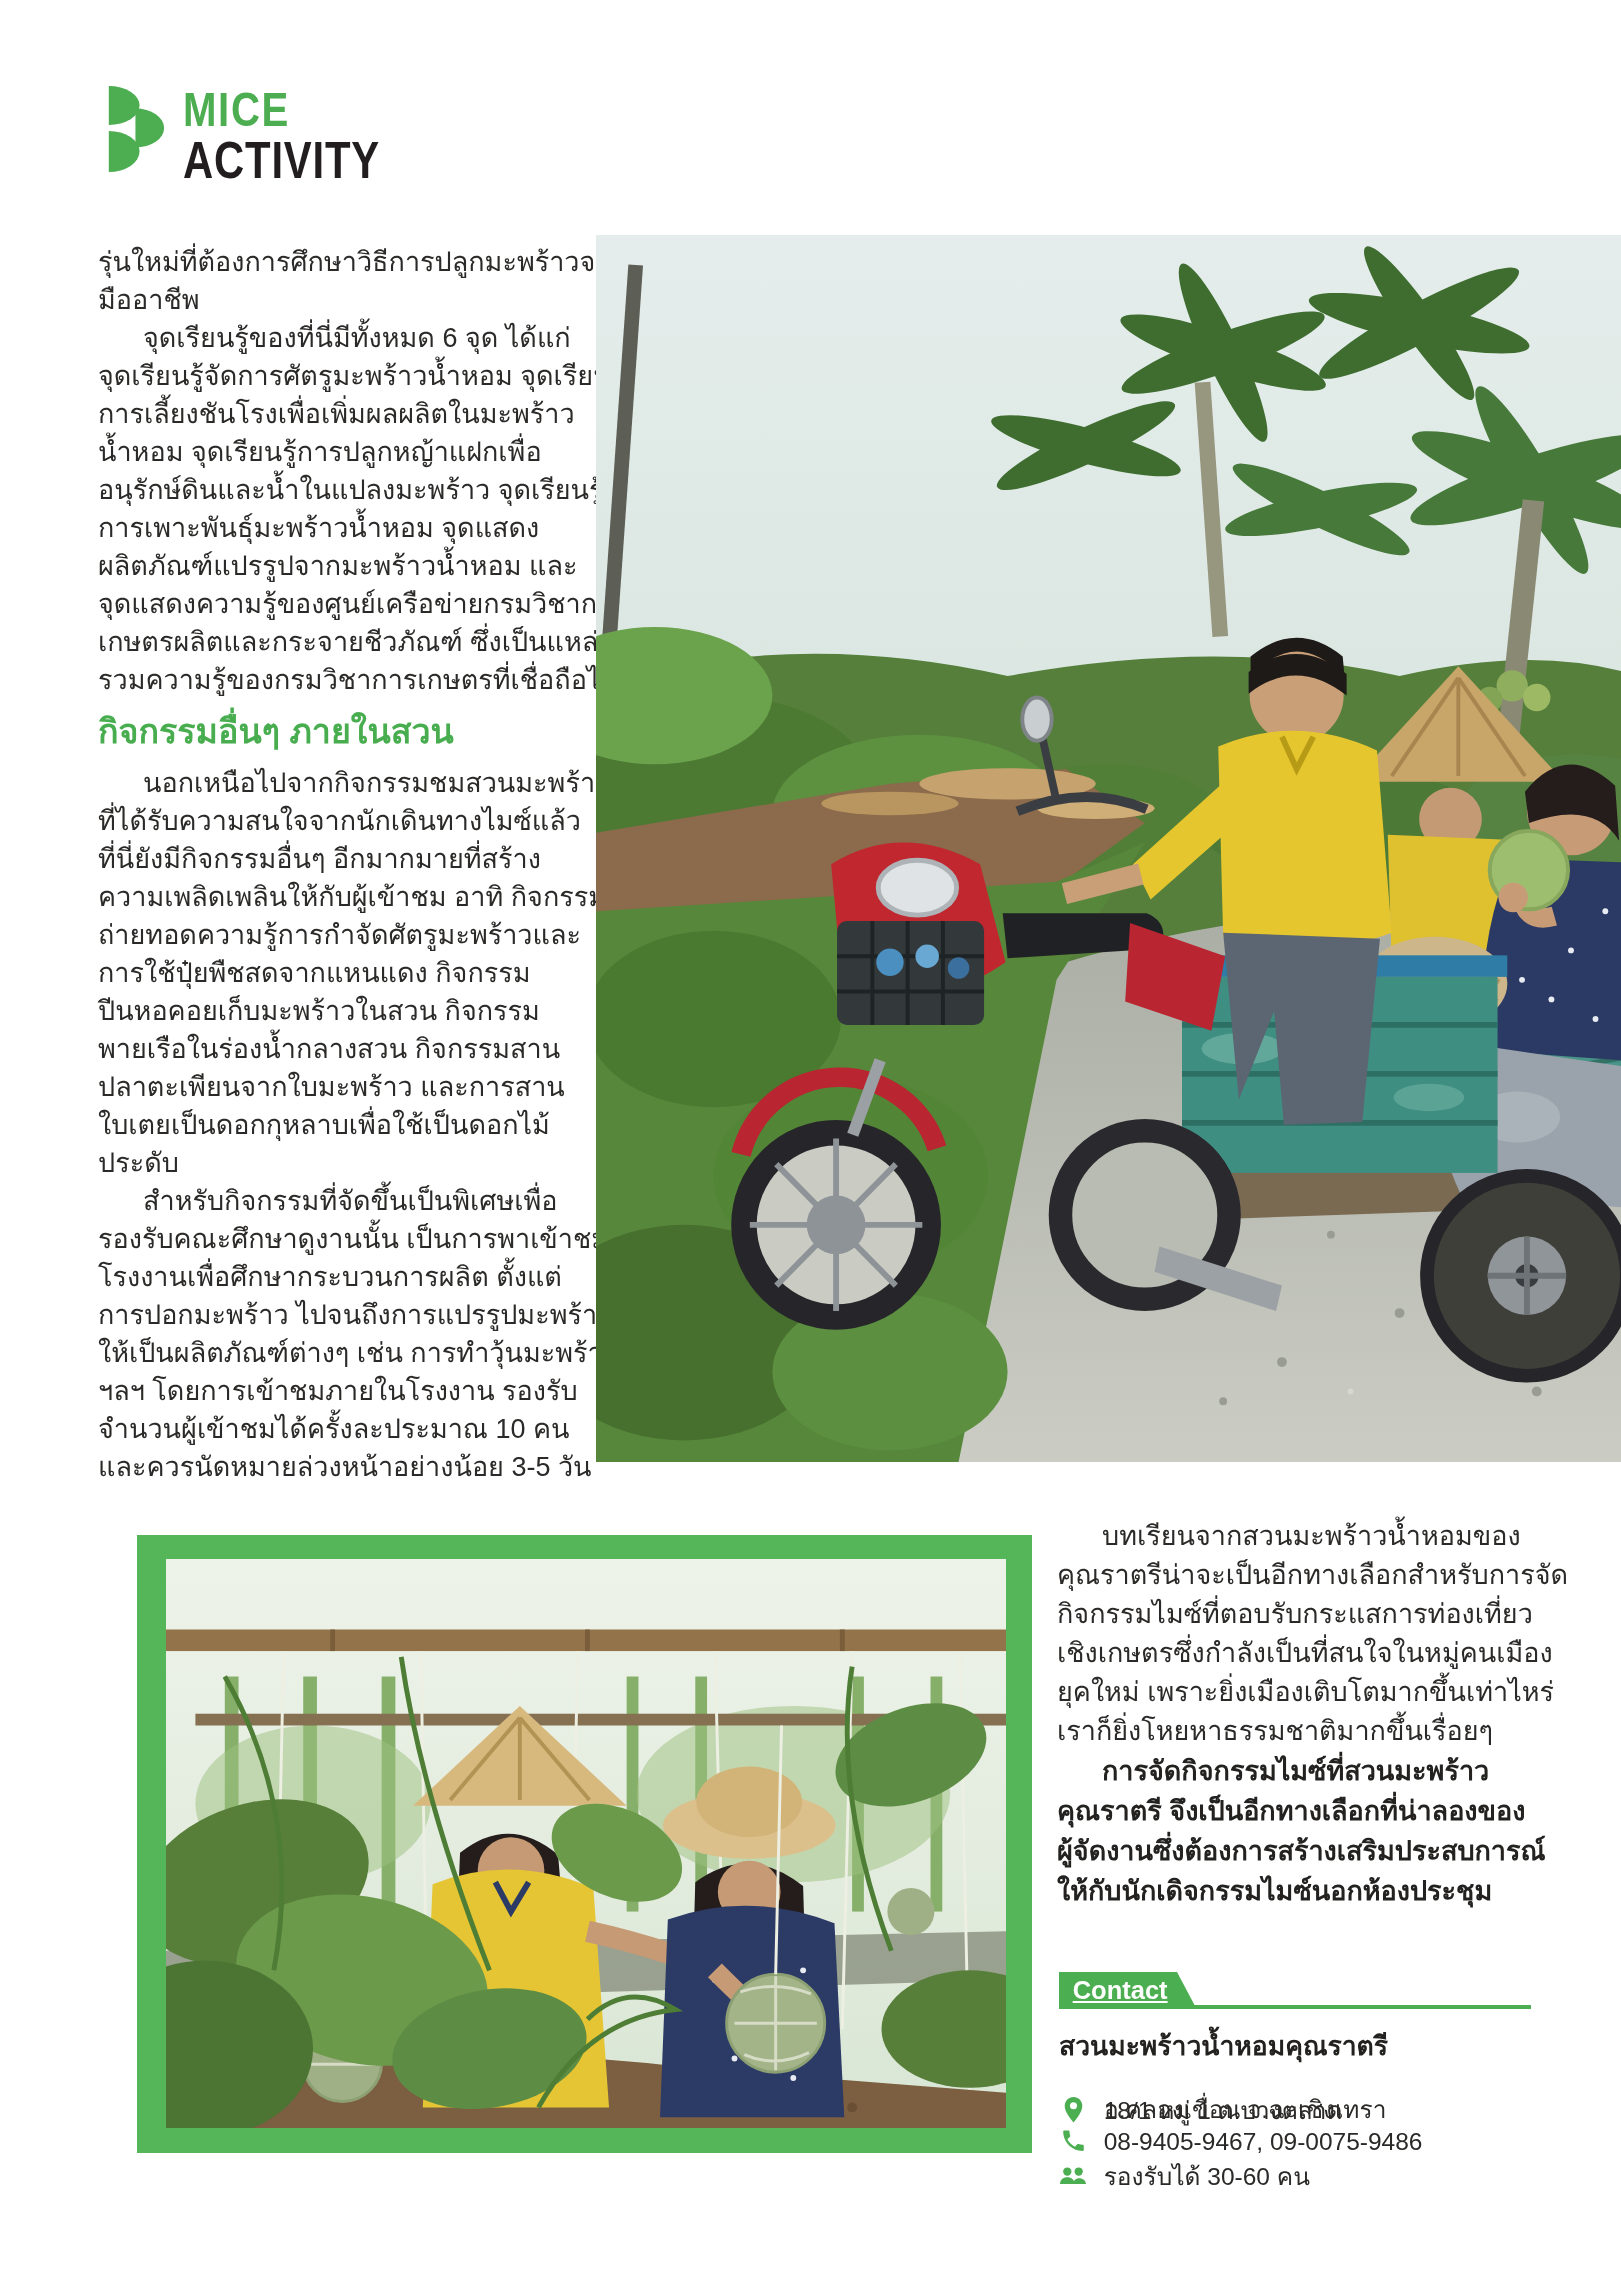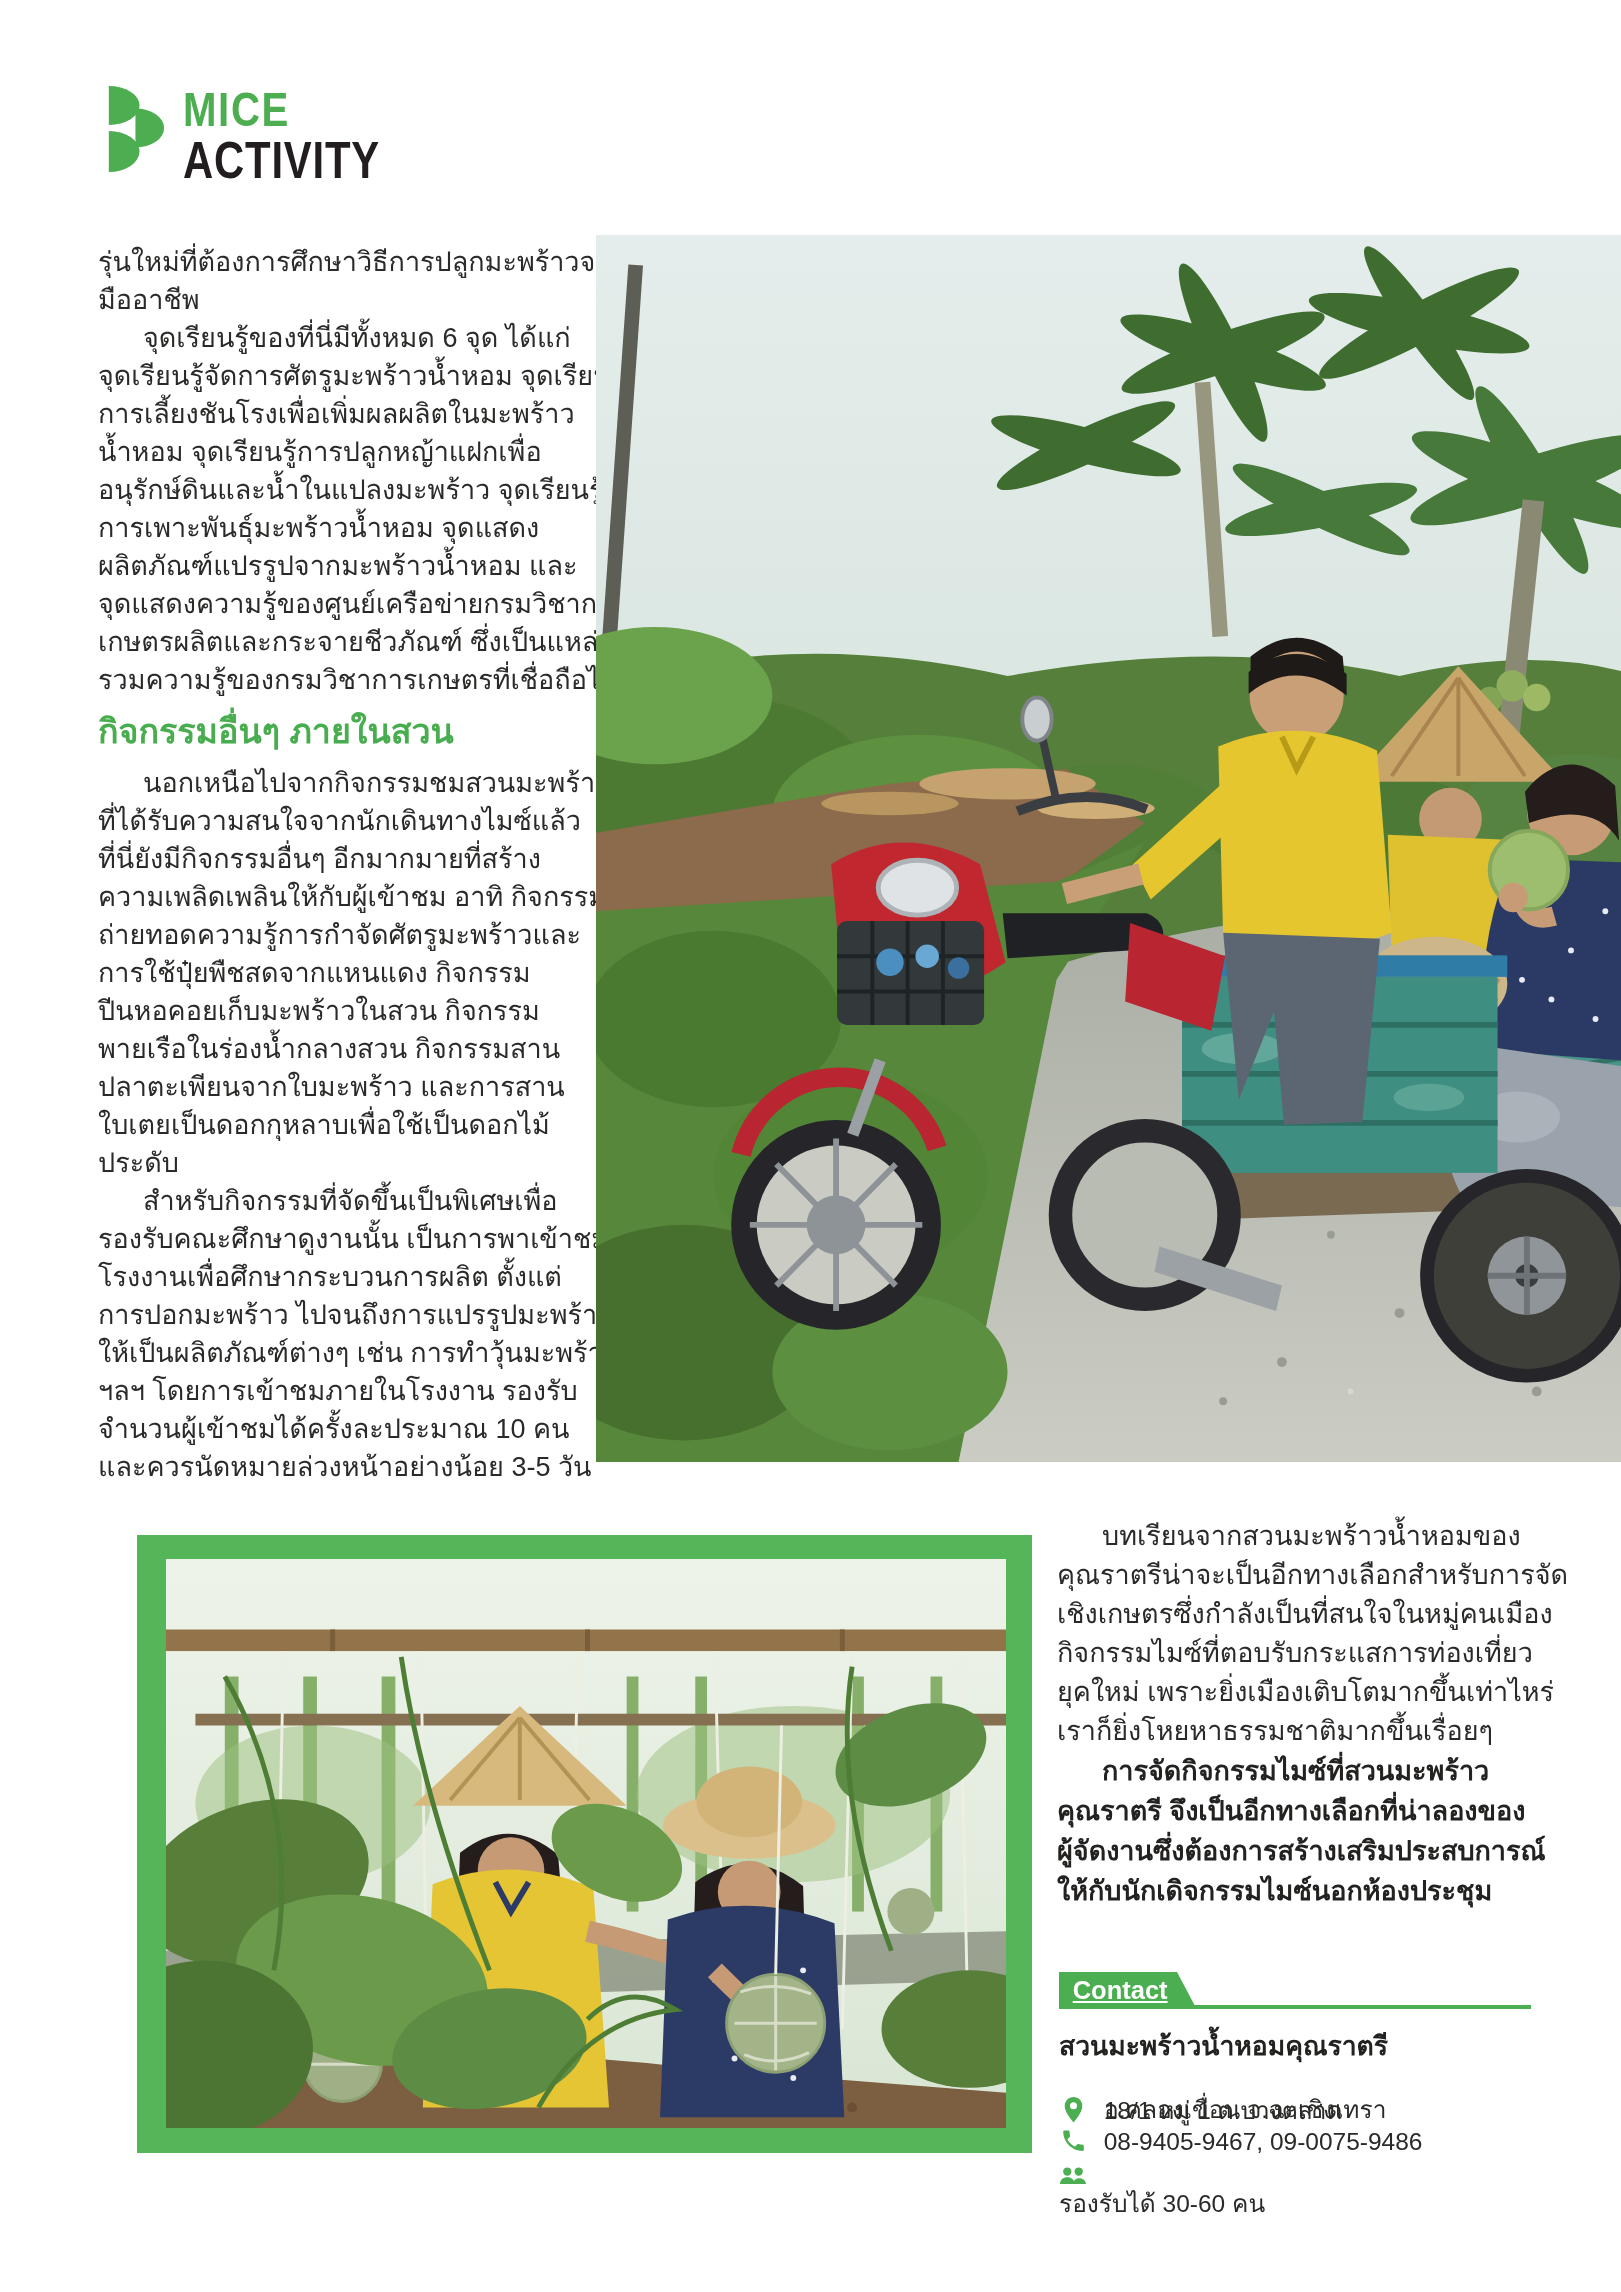--- a/index.html
+++ b/index.html
@@ -285,22 +285,22 @@
         <path d="M290 842 L262 918" stroke="#9aa0a3" stroke-width="12"></path>
         <path d="M575 1032 L700 1072 L694 1098 L570 1058 Z" fill="#9ba1a4"></path>
       </g>
     </svg>
   </figure>
 
   <div class="col-right">
     <div>
         <div class="tl">&nbsp;&nbsp;&nbsp;&nbsp;&nbsp;&nbsp;บทเรียนจากสวนมะพร้าวน้ำหอมของ</div>
         <div class="tl">คุณราตรีน่าจะเป็นอีกทางเลือกสำหรับการจัด</div>
+        <div class="tl">กิจกรรมไมซ์ที่ตอบรับกระแสการท่องเที่ยว</div>
         <div class="tl">เชิงเกษตรซึ่งกำลังเป็นที่สนใจในหมู่คนเมือง</div>
-        <div class="tl">กิจกรรมไมซ์ที่ตอบรับกระแสการท่องเที่ยว</div>
         <div class="tl">ยุคใหม่ เพราะยิ่งเมืองเติบโตมากขึ้นเท่าไหร่</div>
         <div class="tl">เราก็ยิ่งโหยหาธรรมชาติมากขึ้นเรื่อยๆ</div>
       </div>
     <div class="bold-block">
         <div class="tl">&nbsp;&nbsp;&nbsp;&nbsp;&nbsp;&nbsp;การจัดกิจกรรมไมซ์ที่สวนมะพร้าว</div>
         <div class="tl">คุณราตรี จึงเป็นอีกทางเลือกที่น่าลองของ</div>
         <div class="tl">ผู้จัดงานซึ่งต้องการสร้างเสริมประสบการณ์</div>
         <div class="tl">ให้กับนักเดิจกรรมไมซ์นอกห้องประชุม</div>
       </div>
   </div>
@@ -418,21 +418,21 @@
     </div>
     <div class="c-row c-indent" style="top:123px;">
       <span>อ.คลองเขื่อน จ.ฉะเชิงเทรา</span>
     </div>
     <div class="c-row" style="top:155px;">
       <svg class="c-icon" viewBox="0 0 24 24">
         <path d="M6.6 10.8c1.4 2.8 3.8 5.1 6.6 6.6l2.2-2.2c.3-.3.7-.4 1-.2 1.1.4 2.4.6 3.6.6.6 0 1 .4 1 1V20c0 .6-.4 1-1 1C10.6 21 3 13.4 3 4c0-.6.4-1 1-1h3.5c.6 0 1 .4 1 1 0 1.3.2 2.5.6 3.6.1.3 0 .7-.2 1l-2.3 2.2z" fill="#4bae50"></path>
       </svg>
       <span>08-9405-9467, 09-0075-9486</span>
     </div>
-    <div class="c-row" style="top:190px;flex-direction:column;">
+    <div class="c-row" style="top:190px;">
       <svg class="c-icon" viewBox="0 0 28 24">
         <circle cx="8" cy="8" r="4" fill="#4bae50"></circle>
         <circle cx="19" cy="8" r="4" fill="#4bae50"></circle>
         <path d="M1 20c0-4 3-6.5 7-6.5s7 2.5 7 6.5z" fill="#4bae50"></path>
         <path d="M13.5 20c.5-3.5 3-5.5 5.9-5.5 3.6 0 6.6 2.3 6.6 5.5z" fill="#4bae50"></path>
       </svg>
       <span>รองรับได้ 30-60 คน</span>
     </div>
   </section>
 

